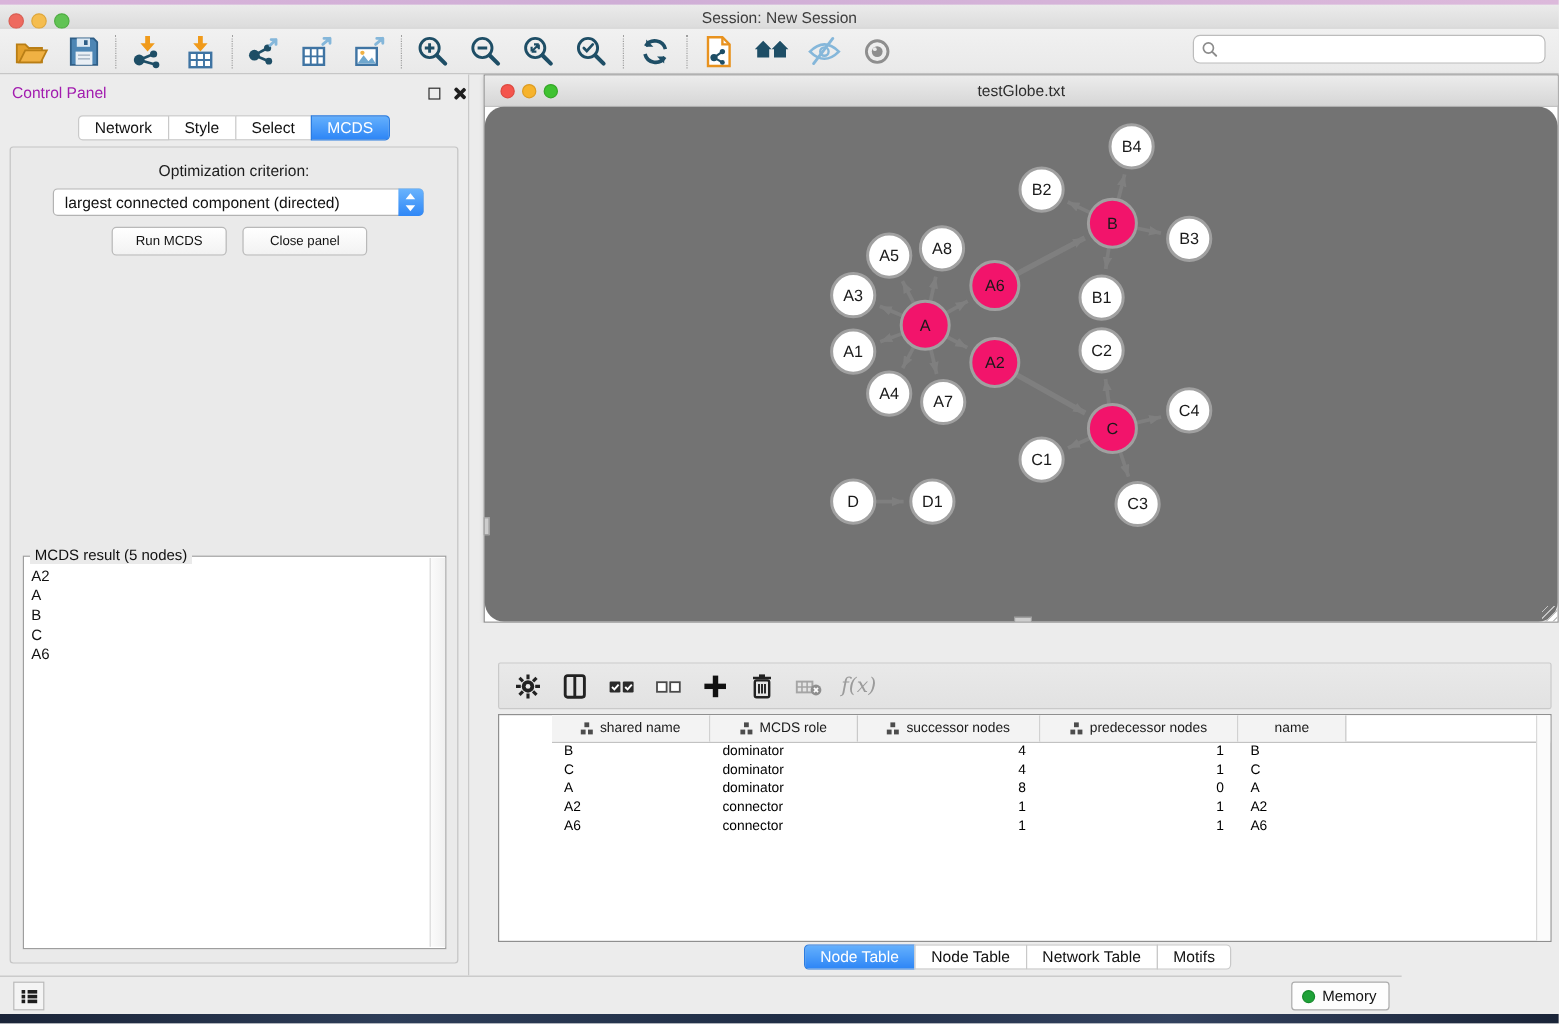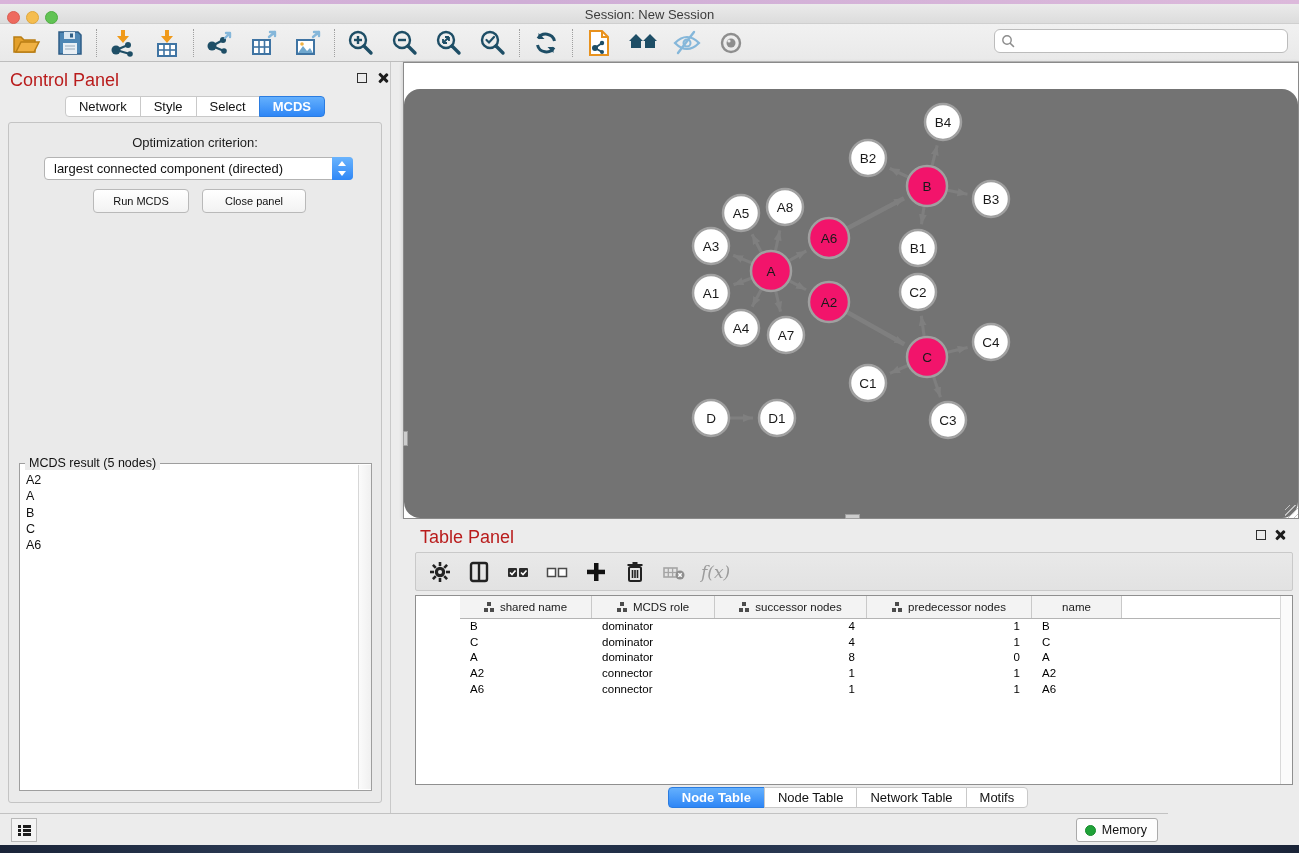--- a/index.html
+++ b/index.html
@@ -26,35 +26,35 @@
   .tbicon { width:30px; height:30px; display:block; cursor:pointer; }
   .search-wrap { position:absolute; right:11px; top:5px; width:294px; height:24px;
     background:#fff; border:1px solid #bcbcbc; border-radius:6px; display:flex; align-items:center; }
   .search-wrap svg { margin-left:6px; }
   .search-wrap input { border:none; outline:none; flex:1; height:20px; font-size:12px; background:transparent; padding:0 6px; }
 
   
   .control-panel { position:absolute; left:0; top:62px; width:391px; height:751px;
     background:#ececec; border-right:1px solid #c9c9c9; }
   .panel-header { position:relative; height:30px; }
-  .panel-header .ph-title { position:absolute; left:10px; top:8px; font-size:18px; color:#b91c1c; }
+  .panel-header .ph-title { position:absolute; left:10px; top:8px; font-size:13px; color:#a21caf; }
   .float-btn { position:absolute; width:10px; height:10px; border:1.5px solid #2f2f2f; top:11px; cursor:pointer; }
   .x-btn { position:absolute; width:12px; height:12px; top:10px; cursor:pointer; }
   .x-btn::before,.x-btn::after { content:""; position:absolute; left:5px; top:0; width:2.5px; height:12px; background:#1d1d1d; border-radius:1px; }
   .x-btn::before { transform:rotate(45deg); }
   .x-btn::after  { transform:rotate(-45deg); }
   .cp-float { left:357px; } .cp-x { left:377px; }
 
   .seg-tabs { position:absolute; left:0; width:100%; display:flex; justify-content:center; }
   .cp-tabs { top:34px; }
   .seg { height:21px; line-height:19px; padding:0 13px; background:#fff; border:1px solid #c9c9c9;
     font-size:13px; color:#111; margin-left:-1px; cursor:pointer; white-space:nowrap; }
   .seg:first-child { border-radius:4px 0 0 4px; margin-left:0; }
   .seg:last-child  { border-radius:0 4px 4px 0; }
-  .seg.active { background:linear-gradient(#64b0fd,#2e86f6); border-color:#2b7ce0; color:#fff;font-weight:bold; }
+  .seg.active { background:linear-gradient(#64b0fd,#2e86f6); border-color:#2b7ce0; color:#fff; }
 
   .cp-content { position:absolute; left:8px; right:8px; top:60px; bottom:10px;
     background:#eaeaea; border:1px solid #c4c4c4; border-radius:3px; }
   .crit-label { position:absolute; left:0; right:0; top:12px; text-align:center; font-size:13px; color:#1b1b1b; }
   .criterion { position:absolute; left:35px; right:28px; top:34px; height:23px; background:#fff;
     border:1px solid #b3b3b3; border-radius:4px; font-size:13px; color:#111; line-height:21px;
     padding-left:9px; cursor:pointer; }
   .criterion .stepper { position:absolute; right:-1px; top:-1px; width:21px; height:23px;
     background:linear-gradient(#6ab4fd,#2f87f6); border-radius:0 4px 4px 0; }
   .stepper::before,.stepper::after { content:""; position:absolute; left:6px; border-left:4.5px solid transparent; border-right:4.5px solid transparent; }
@@ -294,20 +294,26 @@
           <li>B</li>
           <li>C</li>
           <li>A6</li>
         </ul>
       <div class="result-scroll"></div>
     </div>
   </div>
 </div>
 
 <div class="net-window">
+  <div class="net-titlebar">
+    <span class="ntl r"></span>
+    <span class="ntl y"></span>
+    <span class="ntl g"></span>
+    <div class="title">testGlobe.txt</div>
+  </div>
   <div class="net-canvas">
     <svg id="graph-svg" width="894" height="429" viewBox="404 88 894 429">
         <defs>
           <marker id="arw" markerWidth="12" markerHeight="10" refX="10" refY="4" orient="auto" markerUnits="userSpaceOnUse">
             <path d="M0,0 L10,4 L0,8 Z" fill="#7f7f7f"></path>
           </marker>
         </defs>
         <line x1="761.352118703651" y1="251.3474294937251" x2="752.0261500529704" y2="233.31722343574276" stroke="#7f7f7f" stroke-width="3.1" marker-end="url(#arw)"></line>
         <line x1="775.4876344549141" y1="249.4850996346785" x2="779.8712749086696" y2="229.4456004175103" stroke="#7f7f7f" stroke-width="3.1" marker-end="url(#arw)"></line>
         <line x1="751.6153846153846" y1="261.9230769230769" x2="733.1538461538462" y2="254.23076923076923" stroke="#7f7f7f" stroke-width="3.1" marker-end="url(#arw)"></line>
@@ -370,25 +376,20 @@
         <circle cx="777" cy="417" r="18" fill="#ffffff" stroke="#a0a0a0" stroke-width="2.5"></circle>
         <text x="777" y="417" dy="4.5" text-anchor="middle" font-size="13.5" fill="#1a1a1a">D1</text>
       </svg>
   </div>
   <div class="knob-v"></div>
   <div class="knob-h"></div>
   <div class="grip"></div>
 </div>
 
 <div class="table-panel">
-  <div class="panel-header">
-    <span class="ph-title" style="left:23px">Table Panel</span>
-    <span class="float-btn tp-float"></span>
-    <span class="x-btn tp-x"></span>
-  </div>
   <div class="tp-toolbar">
     <svg class="ticon" viewBox="0 0 24 24">
         <g stroke="#222" stroke-width="2.6">
           <line x1="12" y1="2" x2="12" y2="6"></line>
           <line x1="12" y1="18" x2="12" y2="22"></line>
           <line x1="2" y1="12" x2="6" y2="12"></line>
           <line x1="18" y1="12" x2="22" y2="12"></line>
           <line x1="4.9" y1="4.9" x2="7.8" y2="7.8"></line>
           <line x1="16.2" y1="16.2" x2="19.1" y2="19.1"></line>
           <line x1="4.9" y1="19.1" x2="7.8" y2="16.2"></line>

